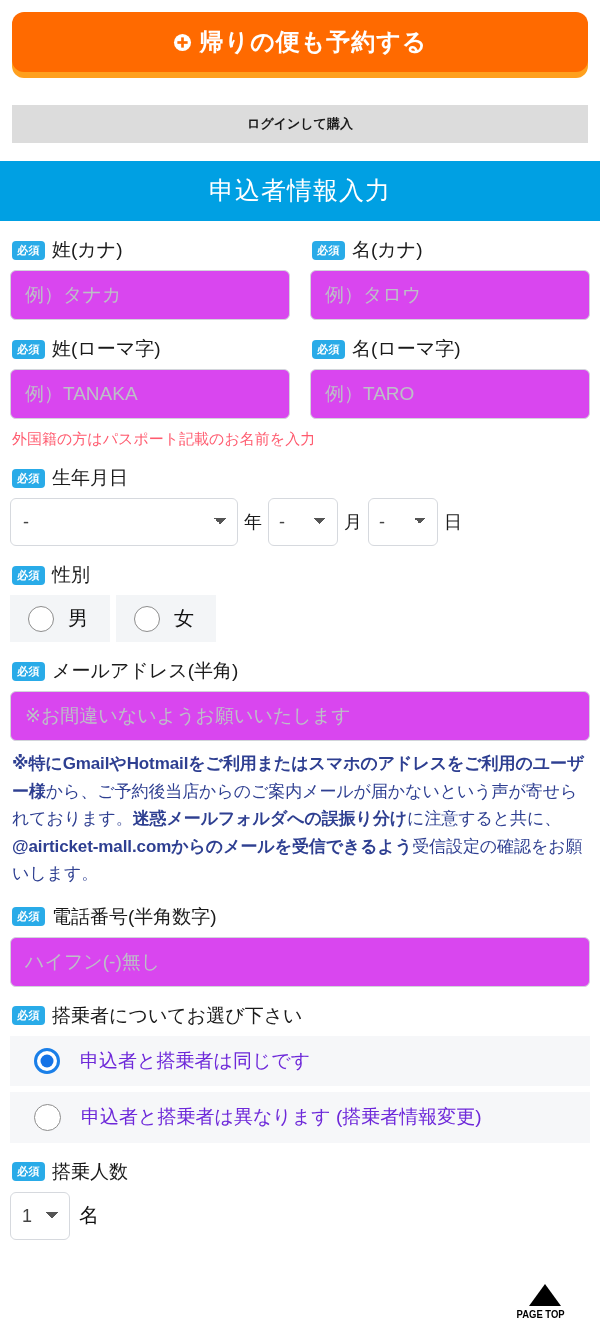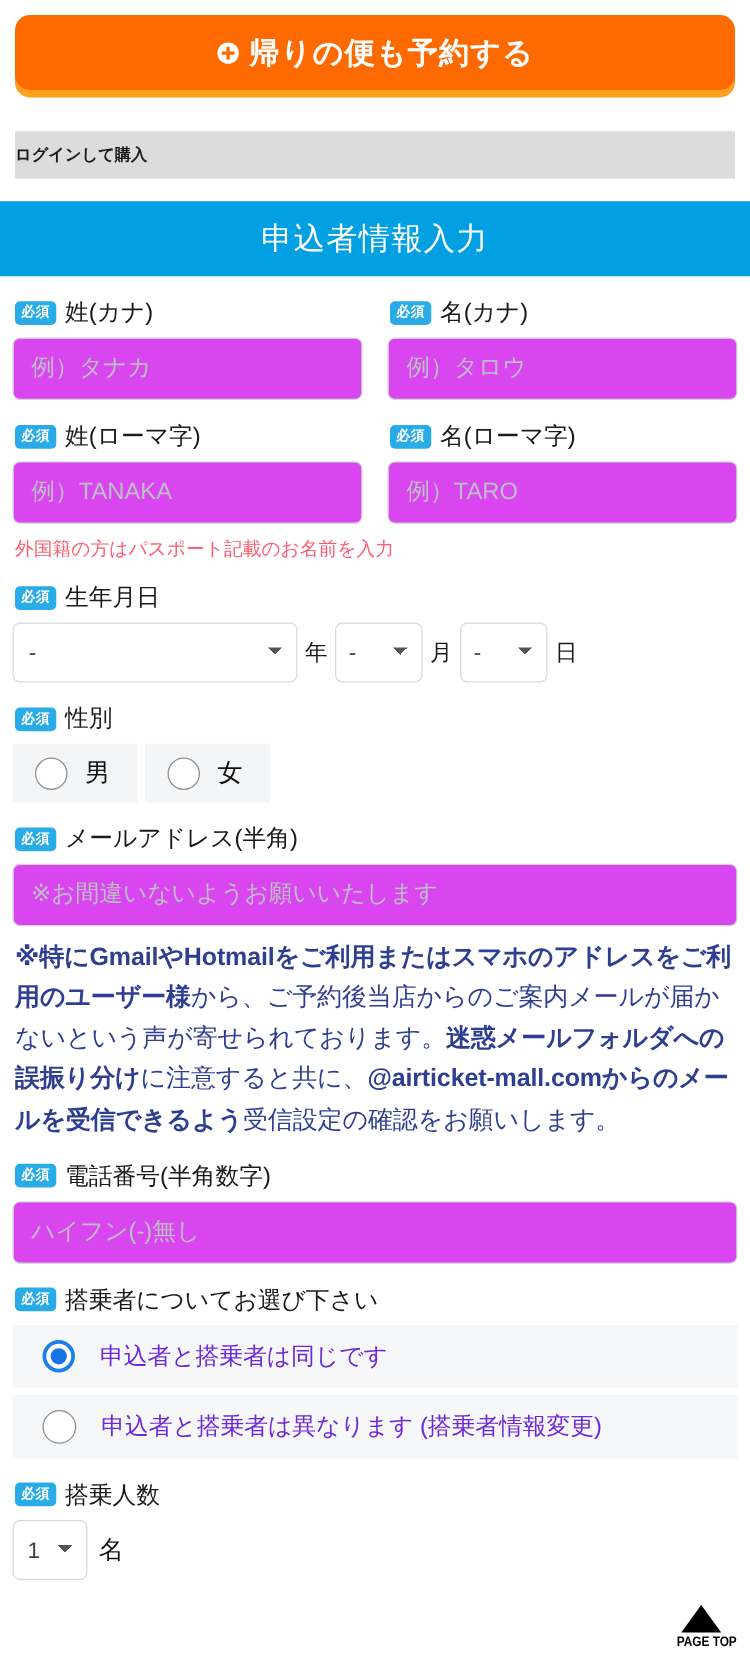--- a/index.html
+++ b/index.html
@@ -49,21 +49,21 @@
     width: 19px;
     height: 19px;
     flex: none;
   }
 
   
   .login-bar-wrap { padding: 16px 12px 0 12px; }
   .login-bar {
     width: 100%;
     background: #dcdcdc;
-    text-align: left;
+    text-align: center;
     font-size: 13px;
     font-weight: bold;
     color: #1a1a1a;
     padding: 10px 0;
     border: none;
     cursor: pointer;
     font-family: "Liberation Sans", "DejaVu Sans", sans-serif;
   }
 
   
@@ -187,21 +187,21 @@
     border-radius: 50%;
     border: 1.5px solid #8d8d8d;
     background: #ffffff;
     flex: none;
   }
   .gender-text { font-size: 20px; color: #111111; }
 
   
   .warn-text {
     color: #2e3f91;
-    font-size: 20px;
+    font-size: 17px;
     line-height: 1.62;
     margin: 9px 0 0 2px;
     letter-spacing: -0.1px;
   }
   .warn-text b { font-weight: bold; }
 
   
   .choice-list { margin-top: 2px; }
   .choice {
     background: #f6f7f9;
@@ -249,24 +249,24 @@
   .sel-count {
     width: 60px;
     padding: 0 24px 0 11px;
     height: 48px;
   }
   .count-unit { font-size: 20px; margin-left: 9px; color: #111111; }
 
   
   .page-top {
     position: absolute;
-    right: 6px;
+    right: 22px;
     bottom: 18px;
     width: 66px;
-    text-align: right;
+    text-align: left;
     cursor: pointer;
     user-select: none;
   }
   .page-top .tri {
     width: 0; height: 0;
     margin: 0 auto;
     border-left: 16px solid transparent;
     border-right: 16px solid transparent;
     border-bottom: 22px solid #000000;
   }

